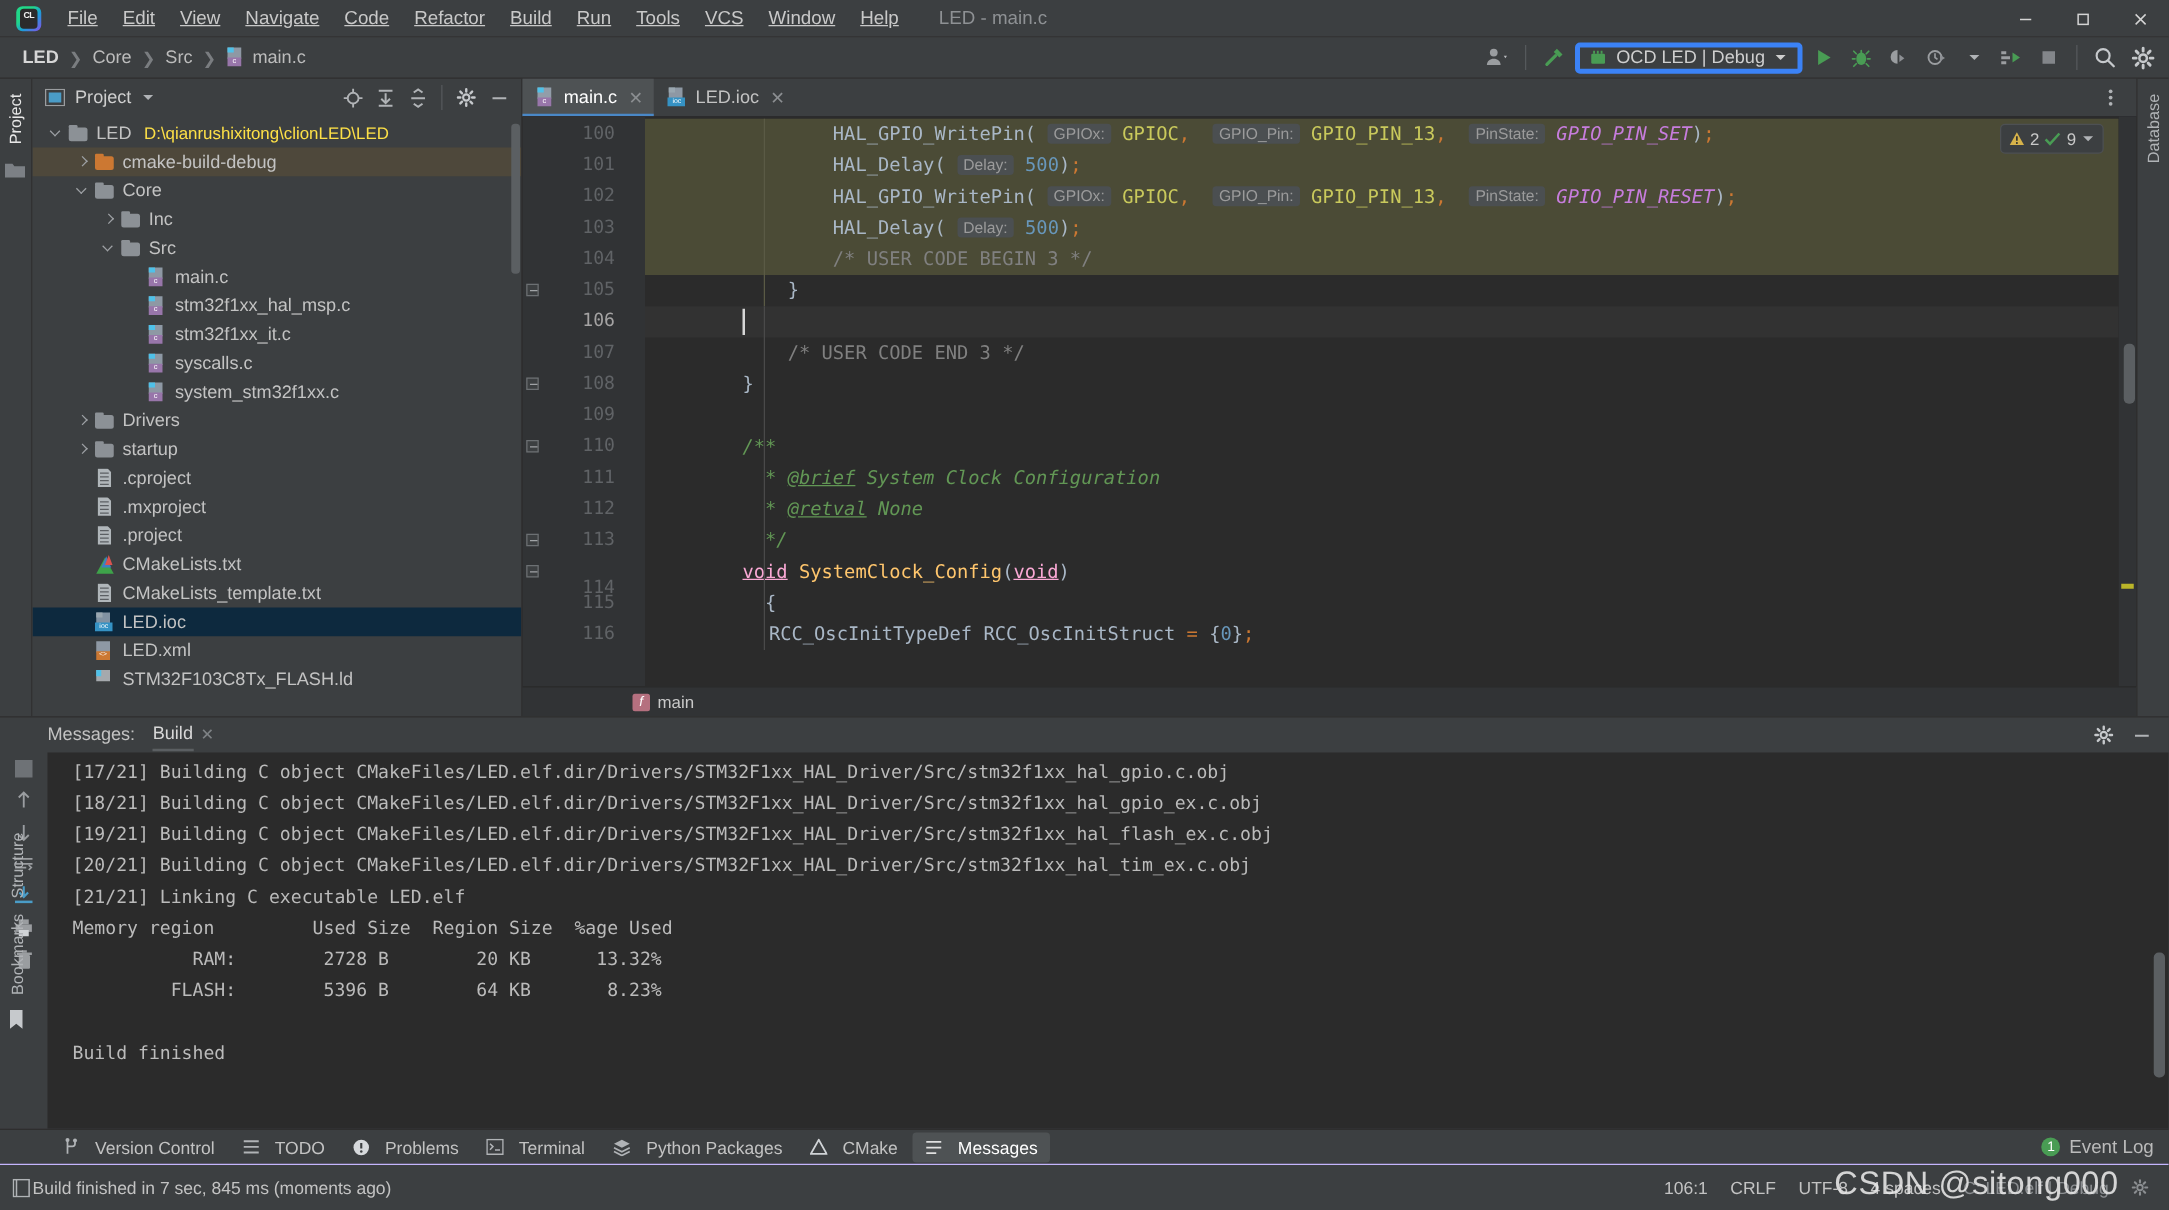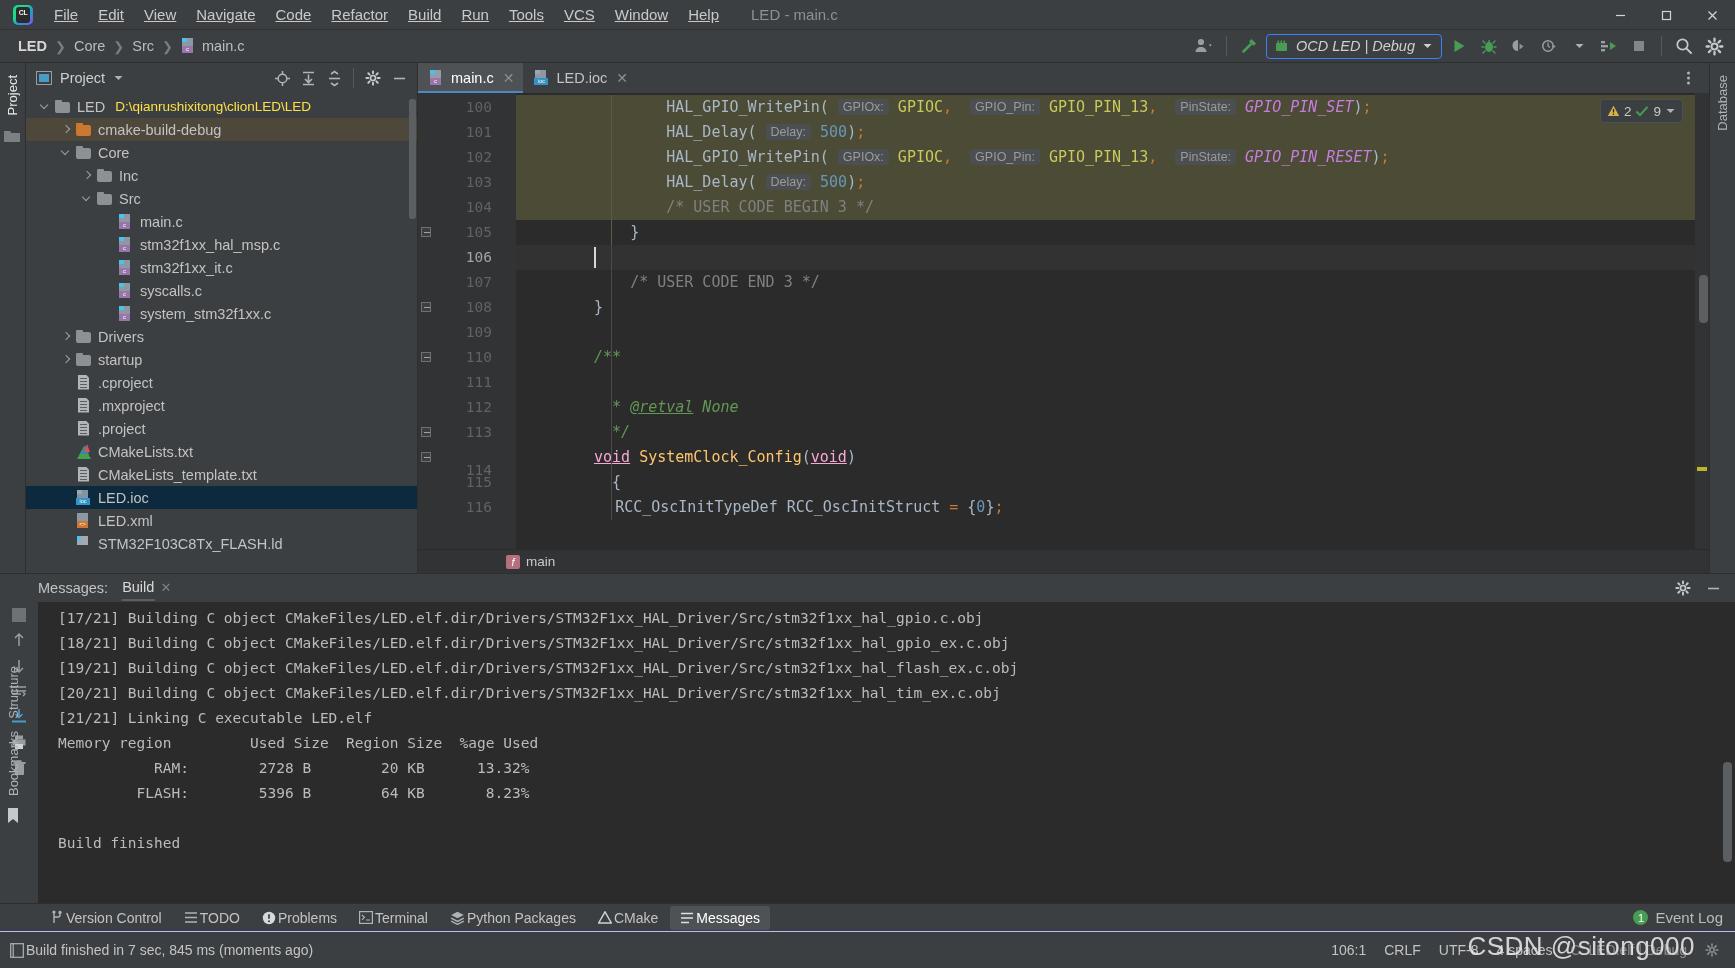--- a/index.html
+++ b/index.html
@@ -36,21 +36,21 @@
   }
   .crumbs { display:flex; align-items:center; gap:2px; font-size:14.5px; }
   .crumb { color:#bcbcbc; padding:2px 4px; }
   .crumb.bold { font-weight:bold; color:#d6d6d6;}
   .crumb-sep { color:#7a7d80; font-size:13px; padding:0 2px;}
   .crumb-file { display:flex; align-items:center; gap:5px; }
   .navbar-right { margin-left:auto; display:flex; align-items:center; gap:4px; padding-right:8px;}
   .tb-btn { width:26px; height:24px; display:flex; align-items:center; justify-content:center; border-radius:3px;}
   .runcfg {
     display:flex; align-items:center; gap:7px; height:25px; padding:0 8px 0 7px;
-    border:1px solid #3b82f6; border-radius:4px; color:#cfcfcf; font-size:14.5px; white-space:nowrap;font-style:italic;
+    border:4px solid #3b82f6; border-radius:4px; color:#cfcfcf; font-size:14.5px; white-space:nowrap;
   }
   .vsep { width:1px; height:20px; background:#55595c; margin:0 5px; }
 
   
   .ic-c, .ic-ioc, .ic-xml, .ic-ld, .ic-txt, .ic-cmake, .ic-folder {
     width:16px; height:16px; position:relative; flex:0 0 16px; display:inline-block;
   }
   .ic-c::before, .ic-ioc::before, .ic-xml::before, .ic-ld::before {
     content:''; position:absolute; left:1px; top:0px; width:11px; height:9px; background:#a9b7c6; opacity:.75;
   }
@@ -175,21 +175,21 @@
   .bw-side { width:38px; flex:0 0 38px; display:flex; flex-direction:column; align-items:center; padding-top:6px; gap:10px;}
   .sq-ico { width:14px; height:14px; background:#6e7276;}
   .console { flex:1 1 auto; background:#2b2b2b; overflow:hidden; position:relative; padding:4px 0 0 20px;
      font-family:"DejaVu Sans Mono","Liberation Mono",monospace; font-size:14.5px; color:#bbbbbb;}
   .cline { height:25px; line-height:25px; white-space:pre; }
   .console-scroll { position:absolute; right:3px; width:9px; background:#5b5f62; border-radius:4px;}
 
   
   .toolwin-bar { height:28px; flex:0 0 28px; background:#3c3f41; display:flex; align-items:center; padding-left:40px; gap:2px;
      border-top:1px solid #2e2e2e; position:relative;}
-  .tw-item { display:flex; align-items:center; gap:2px; padding:4px 10px; font-size:14px; color:#c3c3c3; border-radius:3px;}
+  .tw-item { display:flex; align-items:center; gap:12px; padding:4px 10px; font-size:14px; color:#c3c3c3; border-radius:3px;}
   .tw-item.active { background:#4e5254; color:#ffffff;}
   .tw-right { margin-left:auto; display:flex; align-items:center; gap:7px; padding-right:12px;}
   .evt-badge { width:15px; height:15px; border-radius:50%; background:#499c54; color:#fff; font-size:11px;
      display:flex; align-items:center; justify-content:center;}
 
   .statusbar { height:26px; flex:0 0 26px; background:#3c3f41; display:flex; align-items:center; padding:18px 10px; gap:2px;
      font-size:14px; color:#c3c3c3; border-top:1px solid #c4b5fd; position:relative;}
   .sb-right { margin-left:auto; display:flex; align-items:center; gap:18px; padding-right:6px;}
   .sb-dim { color:#8b8e91;text-align:right; }
   .watermark { position:absolute; right:40px; bottom:6px; font-size:26px; color:#e9e9e9; opacity:.88;
@@ -613,20 +613,21 @@
             <div class="codeline" style="position: absolute; top: 27px; left: 78px; right: 0px;">        <span class="txt">HAL_Delay</span><span class="punct">(</span> <span class="hint">Delay:</span> <span class="num">500</span><span class="punct">)</span><span class="semi">;</span></div>
             <div class="codeline" style="position: absolute; top: 52px; left: 78px; right: 0px;">        <span class="txt">HAL_GPIO_WritePin</span><span class="punct">(</span> <span class="hint">GPIOx:</span> <span class="const">GPIOC</span><span class="semi">,</span>  <span class="hint">GPIO_Pin:</span> <span class="const">GPIO_PIN_13</span><span class="semi">,</span>  <span class="hint">PinState:</span> <span class="macro">GPIO_PIN_RESET</span><span class="punct">)</span><span class="semi">;</span></div>
             <div class="codeline" style="position: absolute; top: 77px; left: 78px; right: 0px;">        <span class="txt">HAL_Delay</span><span class="punct">(</span> <span class="hint">Delay:</span> <span class="num">500</span><span class="punct">)</span><span class="semi">;</span></div>
             <div class="codeline" style="position: absolute; top: 102px; left: 78px; right: 0px;">        <span class="cmt">/* USER CODE BEGIN 3 */</span></div>
             <div class="codeline" style="position: absolute; top: 127px; left: 78px; right: 0px;">    <span class="punct">}</span></div>
             <div class="codeline" style="position: absolute; top: 152px; left: 78px; right: 0px;"></div>
             <div class="codeline" style="position: absolute; top: 177px; left: 78px; right: 0px;">    <span class="cmt">/* USER CODE END 3 */</span></div>
             <div class="codeline" style="position: absolute; top: 202px; left: 78px; right: 0px;"><span class="punct">}</span></div>
             <div class="codeline" style="position: absolute; top: 227px; left: 78px; right: 0px;"></div>
             <div class="codeline" style="position: absolute; top: 252px; left: 78px; right: 0px;"><span class="doc">/**</span></div>
+            <div class="codeline" style="position: absolute; top: 277px; left: 78px; right: 0px;">  <span class="doc">* </span><span class="doctag">@brief</span><span class="doc"> System Clock Configuration</span></div>
             <div class="codeline" style="position: absolute; top: 302px; left: 78px; right: 0px;">  <span class="doc">* </span><span class="doctag">@retval</span><span class="doc"> None</span></div>
             <div class="codeline" style="position: absolute; top: 327px; left: 78px; right: 0px;">  <span class="doc">*/</span></div>
             <div class="codeline" style="position: absolute; top: 352px; left: 78px; right: 0px;"><span class="k">void</span> <span class="fn">SystemClock_Config</span><span class="punct">(</span><span class="k">void</span><span class="punct">)</span></div>
             <div class="codeline" style="position: absolute; top: 377px; left: 78px; right: 0px;">  <span class="punct">{</span></div>
             <div class="codeline" style="position: absolute; top: 402px; left: 63px; right: 0px;">    <span class="txt">RCC_OscInitTypeDef RCC_OscInitStruct</span> <span class="semi">=</span> <span class="punct">{</span><span class="num">0</span><span class="punct">}</span><span class="semi">;</span></div>
             <div style="position: absolute; left: 78px; top: 154px; width: 1.6px; height: 21px; background: rgb(214, 214, 214);"></div>
             <div style="position: absolute; left: 95px; top: 2px; height: 150px; width: 1px; background: rgb(90, 90, 69);"></div>
             <div style="position: absolute; left: 95px; top: 152px; height: 275px; width: 1px; background: rgb(74, 74, 74);"></div>
           </div>
         <div class="markerbar">

